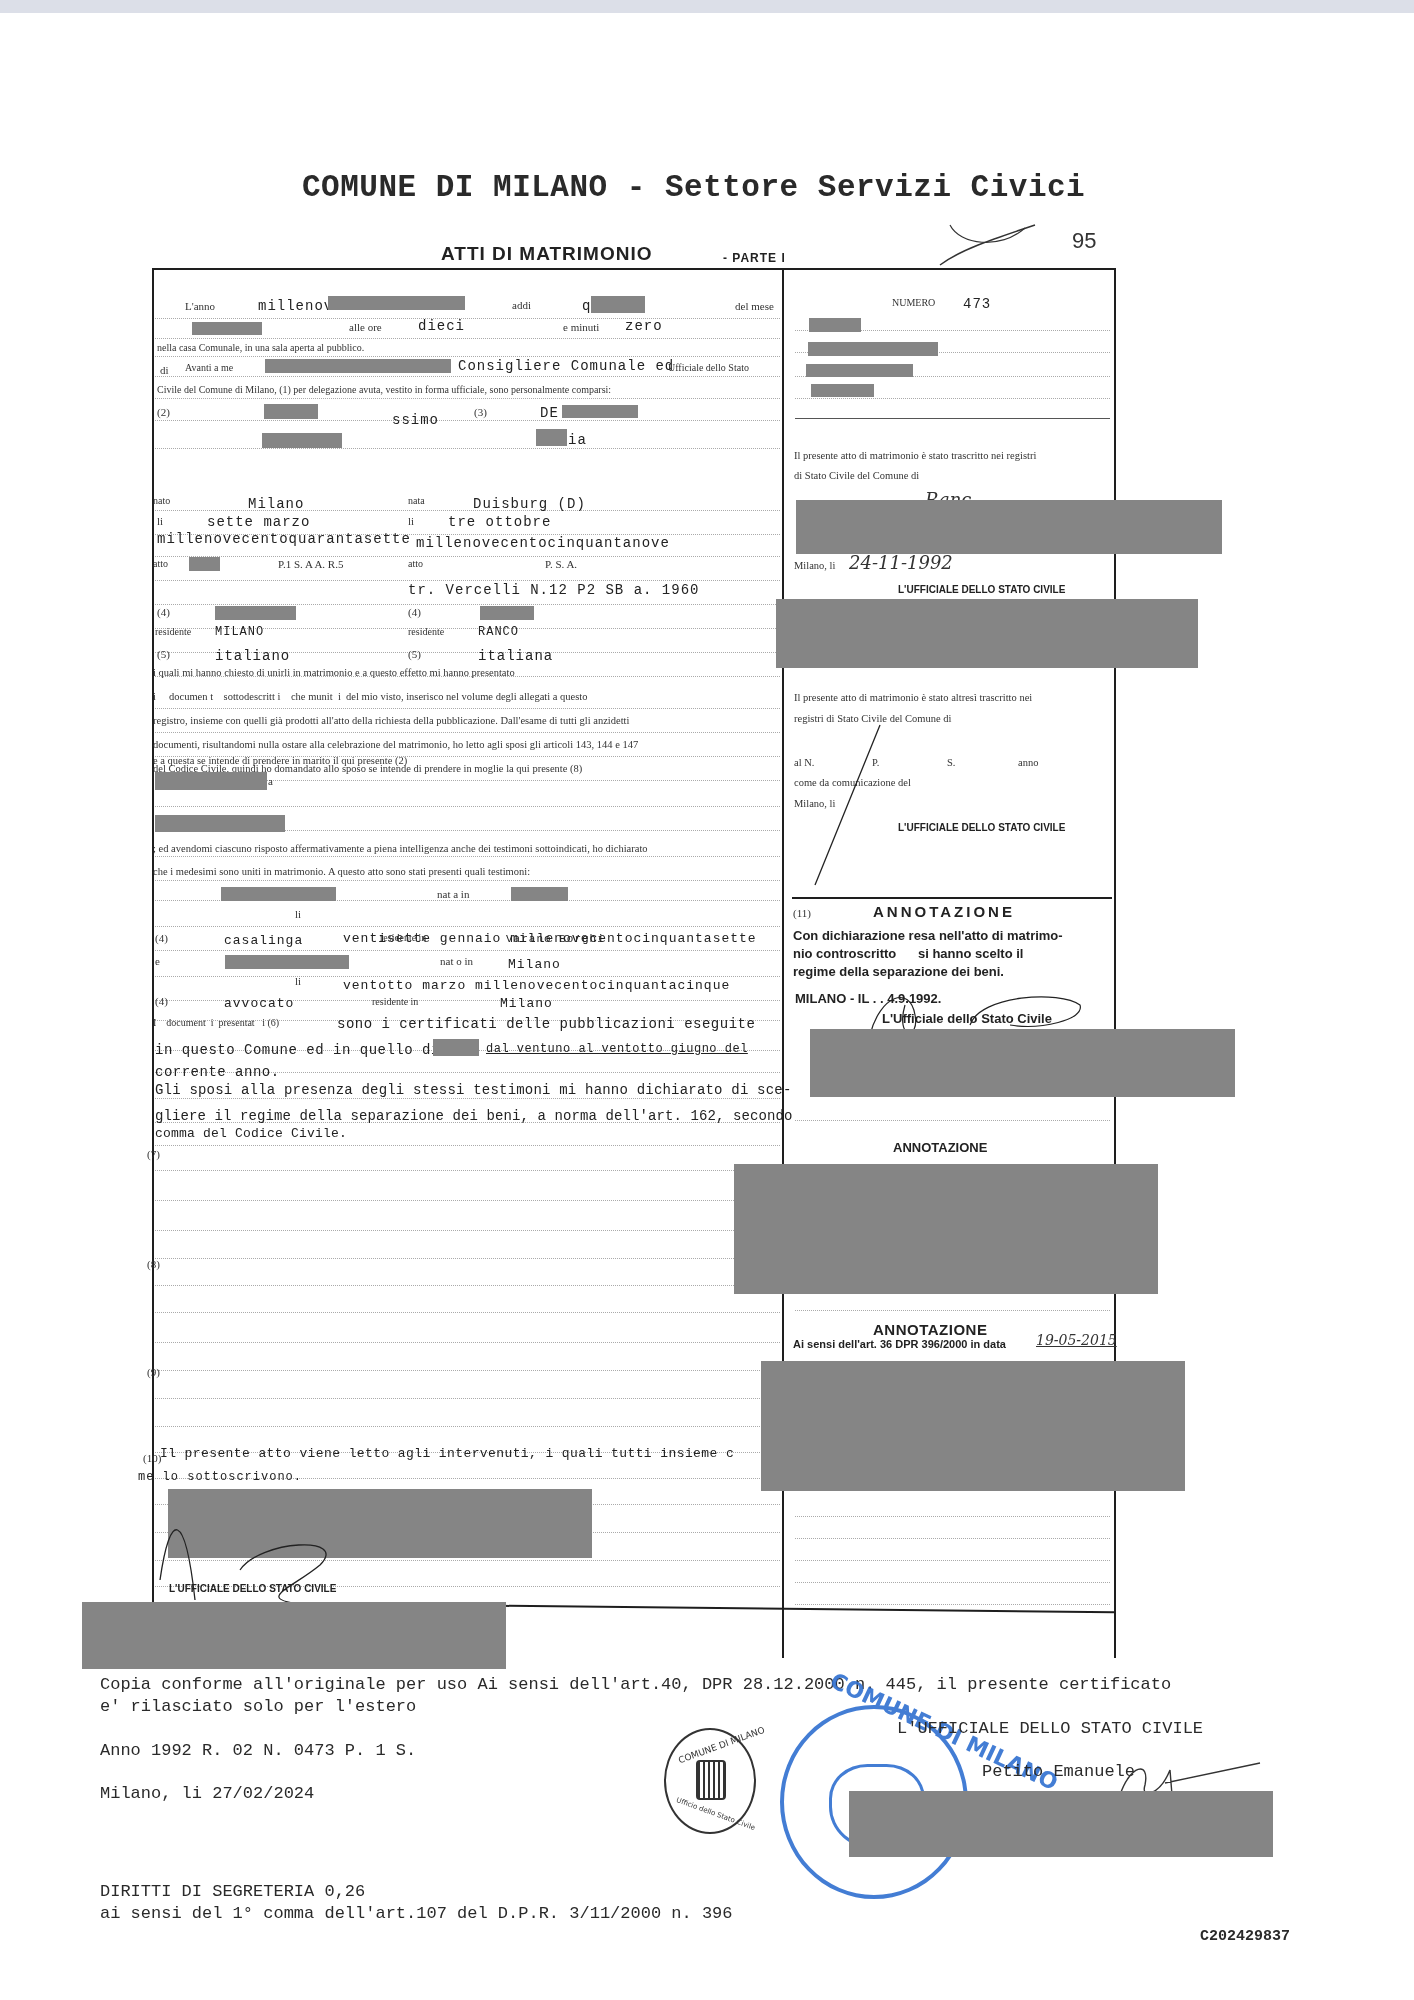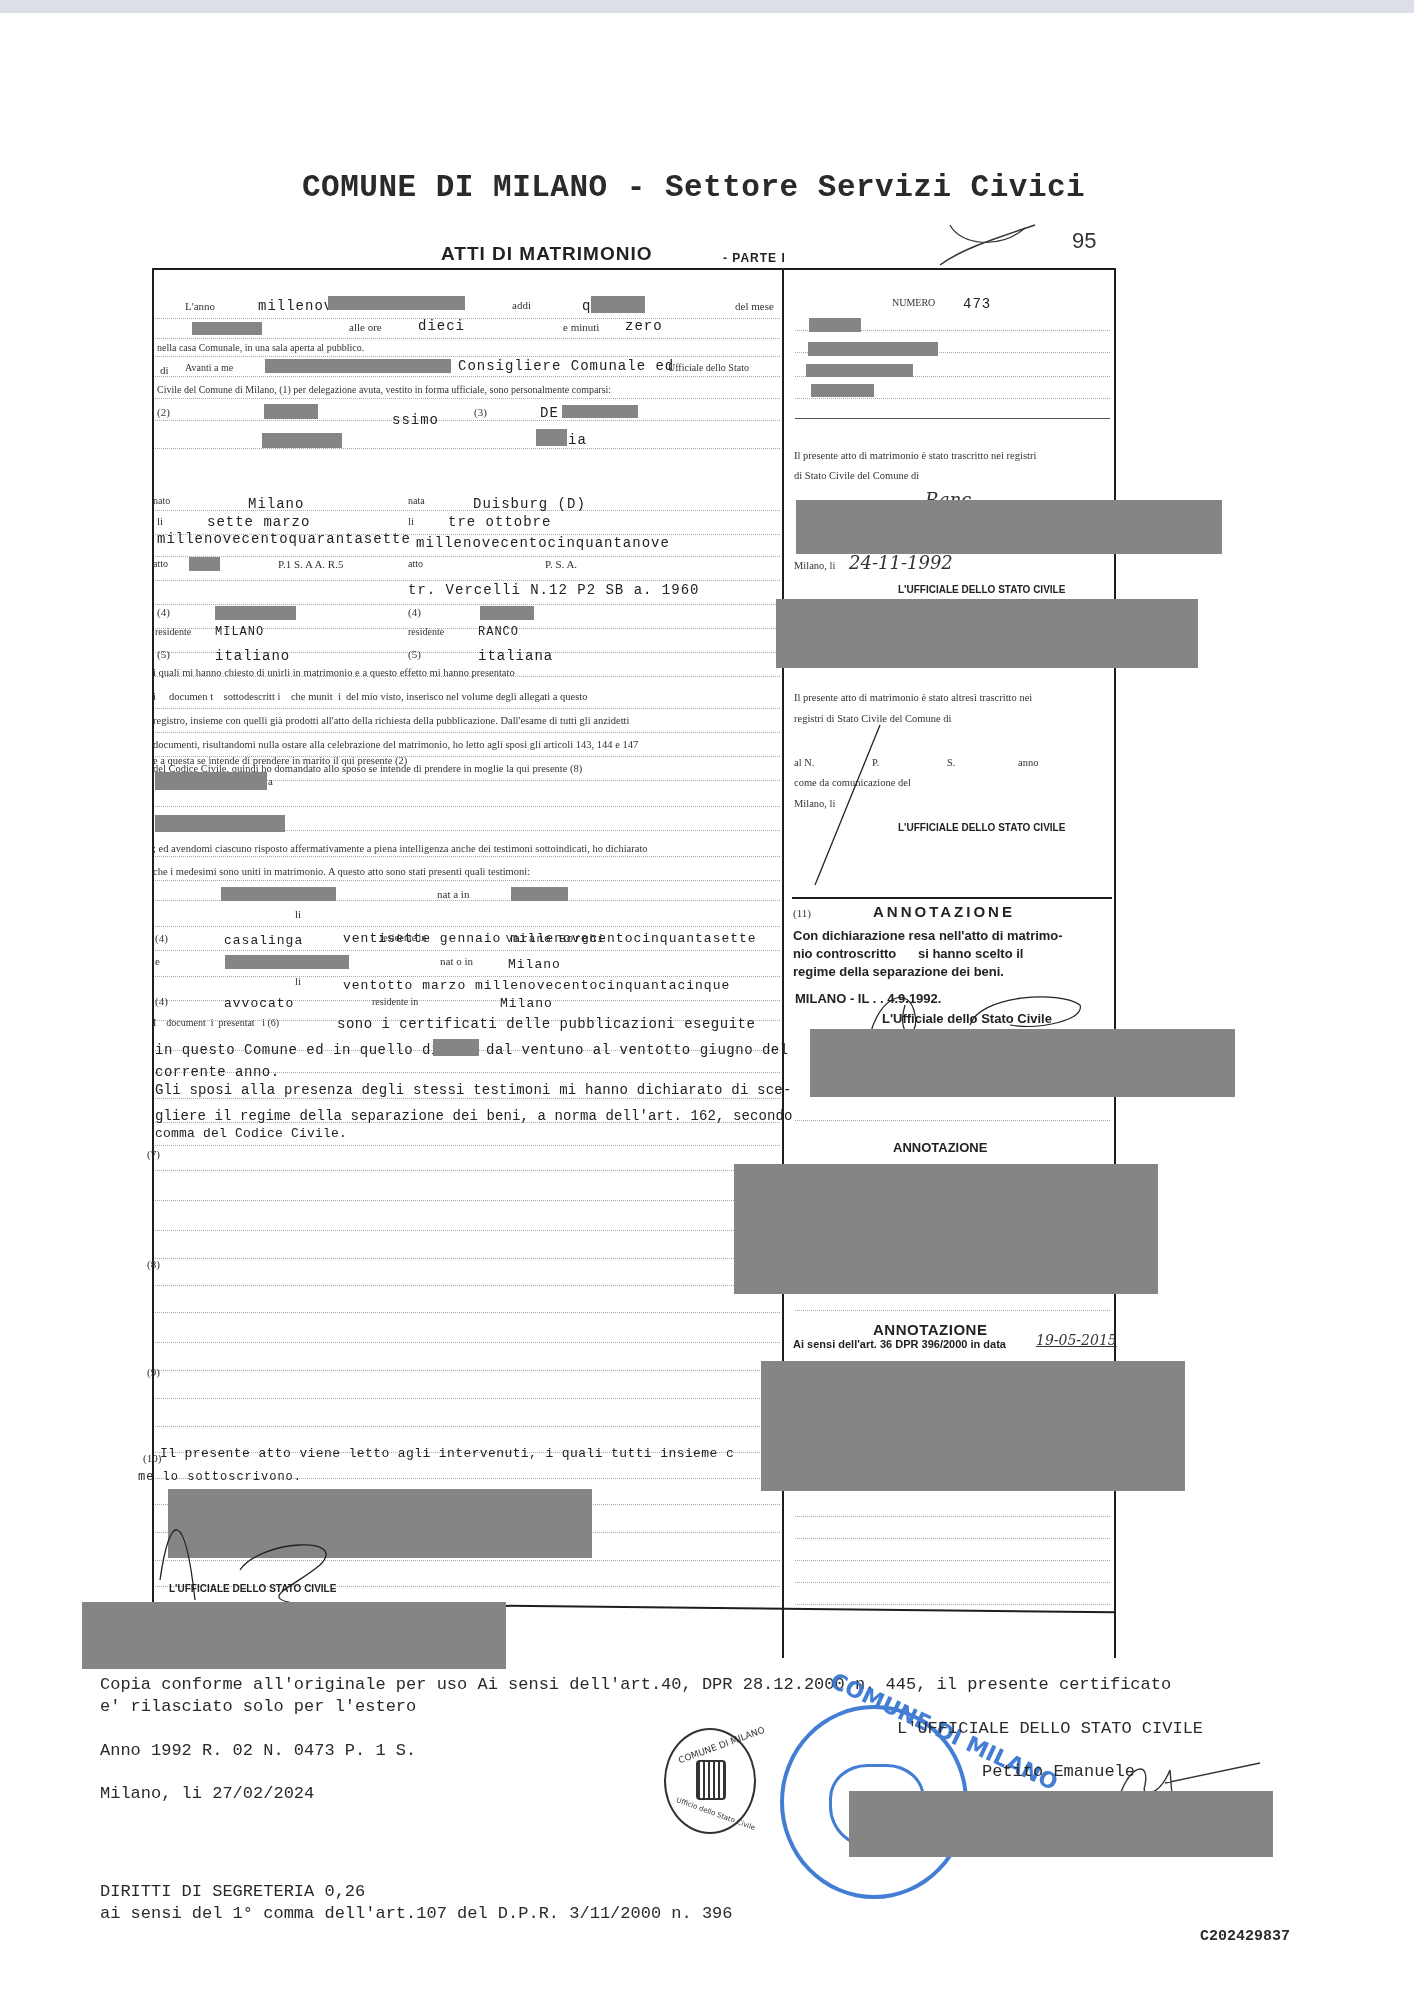--- a/index.html
+++ b/index.html
@@ -190,21 +190,21 @@
   <div class="abs small" style="left:155px; top:995px;">(4)</div>
   <div class="abs typed" style="left:224px; top:996px; font-size:13px;">avvocato</div>
   <div class="abs small" style="left:372px; top:996px; font-size:10px;">residente in</div>
   <div class="abs typed" style="left:500px; top:996px; font-size:13px;">Milano</div>
 
   <div class="abs small" style="left:153px; top:1017px; font-size:10px; white-space:pre;">I    document  i  presentat   i (6)</div>
   <div class="abs typed" style="left:337px; top:1016px; font-size:14px; letter-spacing:0.5px;">sono i certificati delle pubblicazioni eseguite</div>
 
   <div class="abs typed" style="left:155px; top:1042px; font-size:14px; letter-spacing:0.5px;">in questo Comune ed in quello di</div>
   <div class="redact" style="left:433px; top:1039px; width:46px; height:17px;"></div>
-  <div class="abs typed" style="left:486px; top:1042px; font-size:14px; letter-spacing:0.5px;">dal ventuno al ventotto giugno del</div>
+  <div class="abs typed" style="left:486px; top:1042px; font-size:12px; letter-spacing:0.5px;text-decoration:underline;">dal ventuno al ventotto giugno del</div>
   <div class="abs typed" style="left:155px; top:1064px; font-size:14px; letter-spacing:0.5px;">corrente anno.</div>
   <div class="abs typed" style="left:155px; top:1082px; font-size:14px; letter-spacing:0.2px;">Gli sposi alla presenza degli stessi testimoni mi hanno dichiarato di sce-</div>
   <div class="abs typed" style="left:155px; top:1108px; font-size:14px; letter-spacing:0.1px;">gliere il regime della separazione dei beni, a norma dell'art. 162, secondo</div>
   <div class="abs typed" style="left:155px; top:1126px; font-size:13px; letter-spacing:0.2px;">comma del Codice Civile.</div>
 
   <div class="abs small" style="left:147px; top:1148px;">(7)</div>
   <div class="abs small" style="left:147px; top:1258px;">(8)</div>
   <div class="abs small" style="left:147px; top:1366px;">(9)</div>
 
   <div class="abs small" style="left:143px; top:1452px;">(10)</div>

